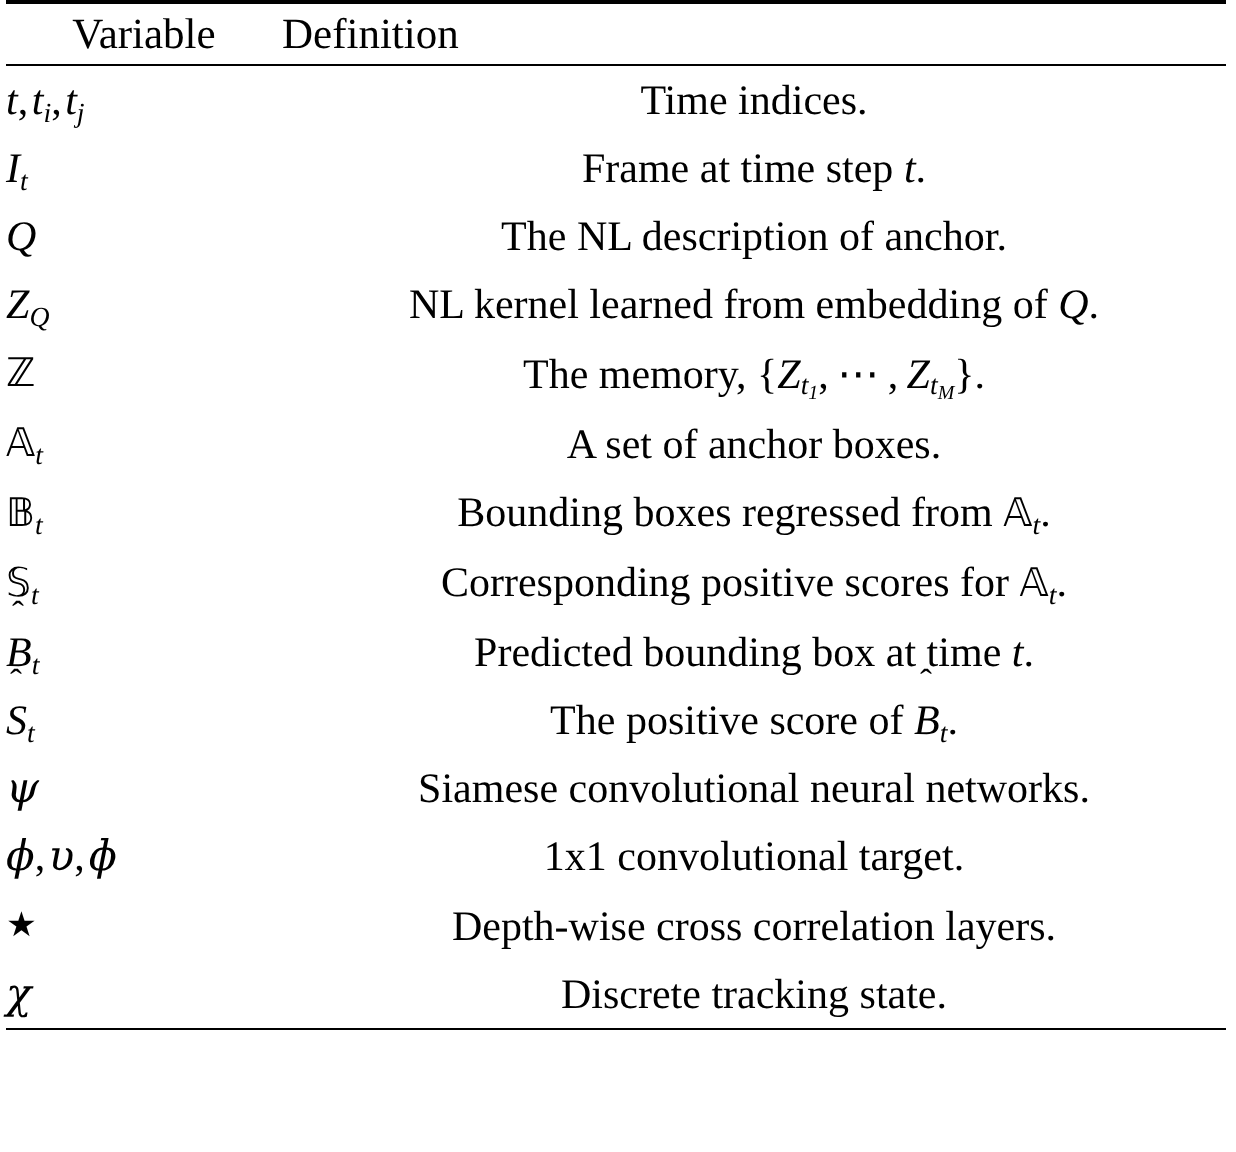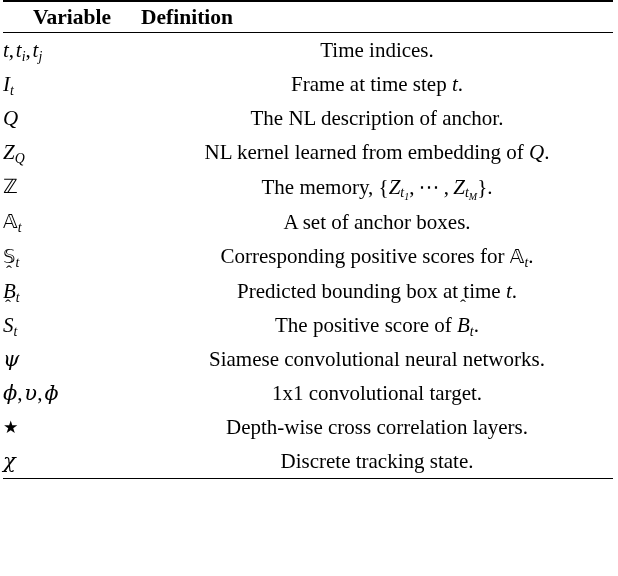--- a/index.html
+++ b/index.html
@@ -44,21 +44,21 @@
   table.notation td {
     padding: 0;
     vertical-align: middle;
   }
 
   col.c-var { width: 138px; }
   col.c-def { width: 472px; }
 
   .hdr-row th {
     height: 30px;
-    font-weight: bold;
+    font-weight: normal;
     font-size: 21.5px;
     line-height: 30px;
   }
   .hdr-var {
     text-align: center;
     padding-left: 0px;
   }
   .hdr-def {
     text-align: left;
     padding-left: 8px;
@@ -168,20 +168,24 @@
       <tr class="body-row">
         <td class="cell-var"><span class="bb">ℤ</span></td>
         <td class="cell-def">The memory, <span class="punct">{</span><span class="mi">Z</span><sub class="sb">t<sub class="sb2">1</sub></sub><span class="punct">, ⋯ , </span><span class="mi">Z</span><sub class="sb">t<sub class="sb2">M</sub></sub><span class="punct">}</span>.</td>
       </tr>
 
       <tr class="body-row">
         <td class="cell-var"><span class="bb">𝔸</span><sub class="sb">t</sub></td>
         <td class="cell-def">A set of anchor boxes.</td>
       </tr>
 
+      <tr class="body-row">
+        <td class="cell-var"><span class="bb">𝔹</span><sub class="sb">t</sub></td>
+        <td class="cell-def">Bounding boxes regressed from <span class="bb">𝔸</span><sub class="sb">t</sub>.</td>
+      </tr>
 
       <tr class="body-row">
         <td class="cell-var"><span class="bb">𝕊</span><sub class="sb">t</sub></td>
         <td class="cell-def">Corresponding positive scores for <span class="bb">𝔸</span><sub class="sb">t</sub>.</td>
       </tr>
 
       <tr class="body-row">
         <td class="cell-var"><span class="hat-wrap"><span class="hat">̂</span><span class="mi">B</span></span><sub class="sb">t</sub></td>
         <td class="cell-def">Predicted bounding box at time <span class="mi">t</span>.</td>
       </tr>

